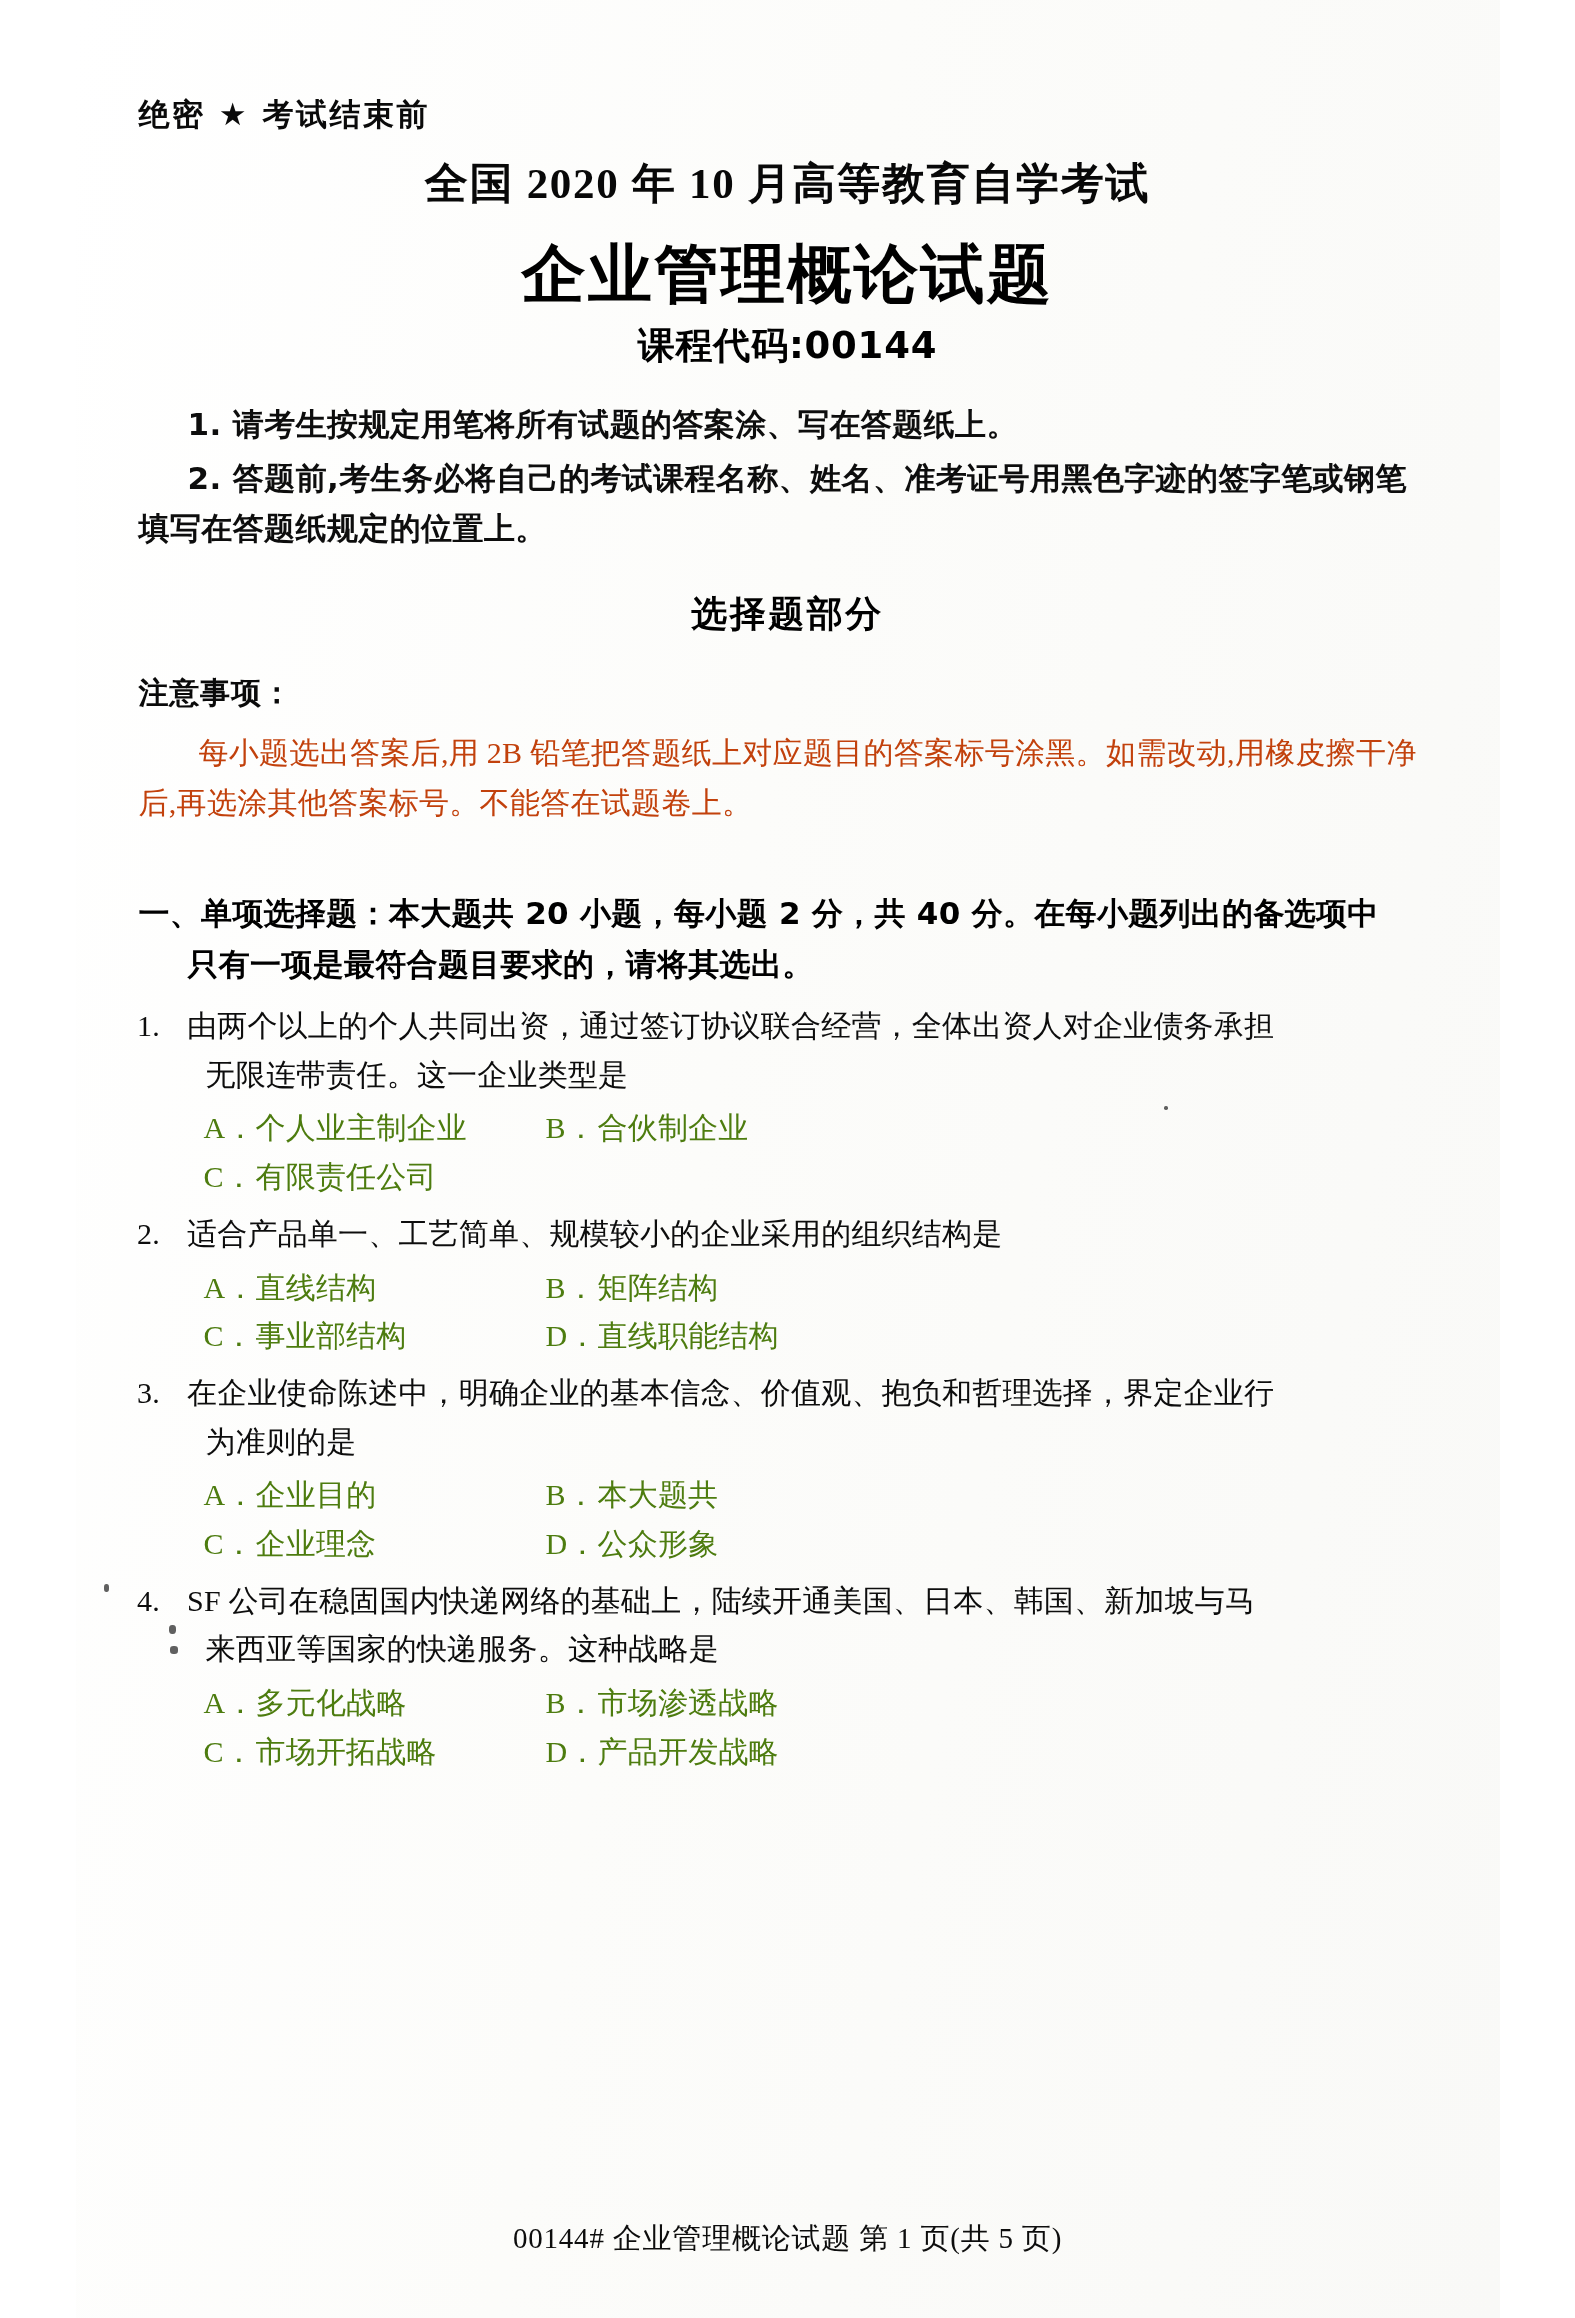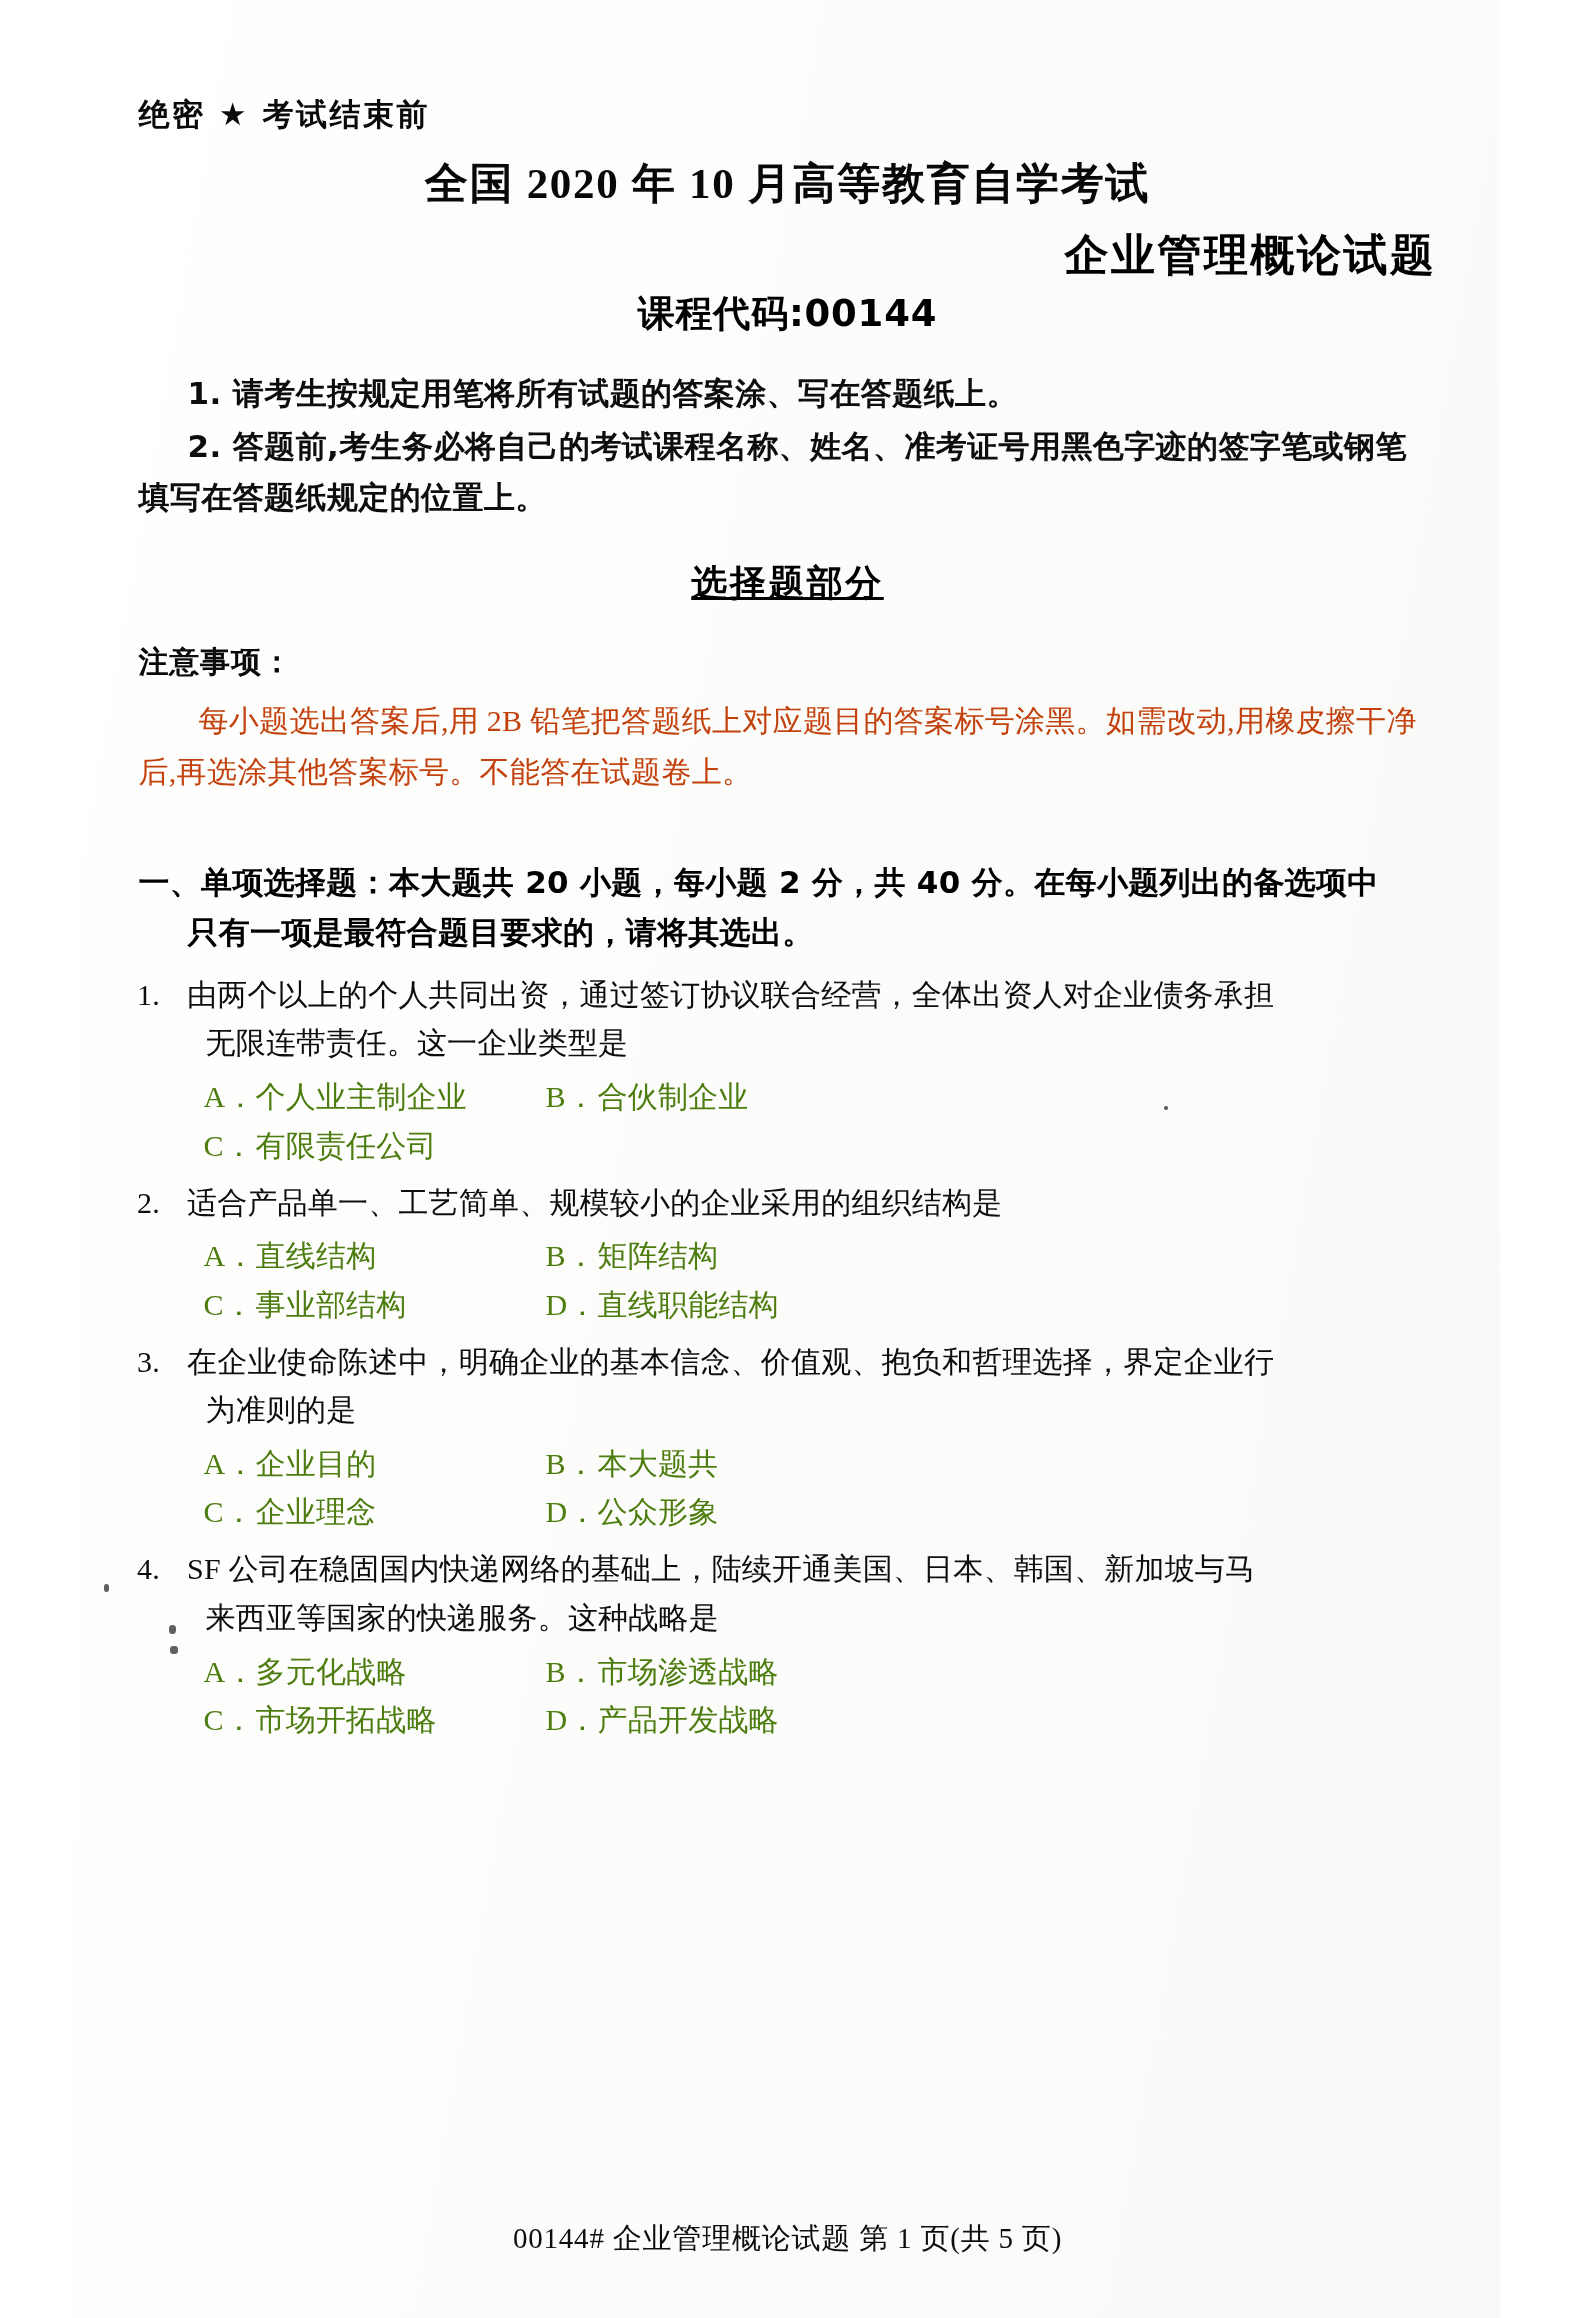--- a/index.html
+++ b/index.html
@@ -51,24 +51,24 @@
     margin-top: 28.5px;
     text-align: center;
     font-family: "Liberation Serif", "DejaVu Serif", serif;
     font-size: 43px;
     font-weight: 700;
     letter-spacing: 1.7px;
     color: #080808;
     line-height: 1.15;
   }
   .title-sub {
-    margin-top: 22px;
-    text-align: right;
-    font-family: "DejaVu Sans", "Liberation Sans", sans-serif;
-    font-size: 44px;
+    margin-top: 31px;
+    text-align: center;
+    font-family: "DejaVu Sans", "Liberation Sans", sans-serif;
+    font-size: 64px;
     font-weight: 700;
     letter-spacing: 2.5px;
     color: #000000;
     line-height: 1.12;
   }
   .course-code {
     margin-top: 10px;
     text-align: center;
     font-family: "DejaVu Sans", "Liberation Sans", sans-serif;
     font-size: 37px;
@@ -94,21 +94,20 @@
 
   
   .section-banner {
     margin-top: 37px;
     text-align: center;
     font-family: "DejaVu Sans", "Liberation Sans", sans-serif;
     font-size: 36px;
     font-weight: 700;
     letter-spacing: 2.5px;
     color: #000000;
-    text-decoration: underline;
   }
 
   
   .notice-label {
     margin-top: 34px;
     font-family: "DejaVu Sans", "Liberation Sans", sans-serif;
     font-size: 30px;
     font-weight: 700;
     letter-spacing: 0.8px;
     color: #0a0a0a;

